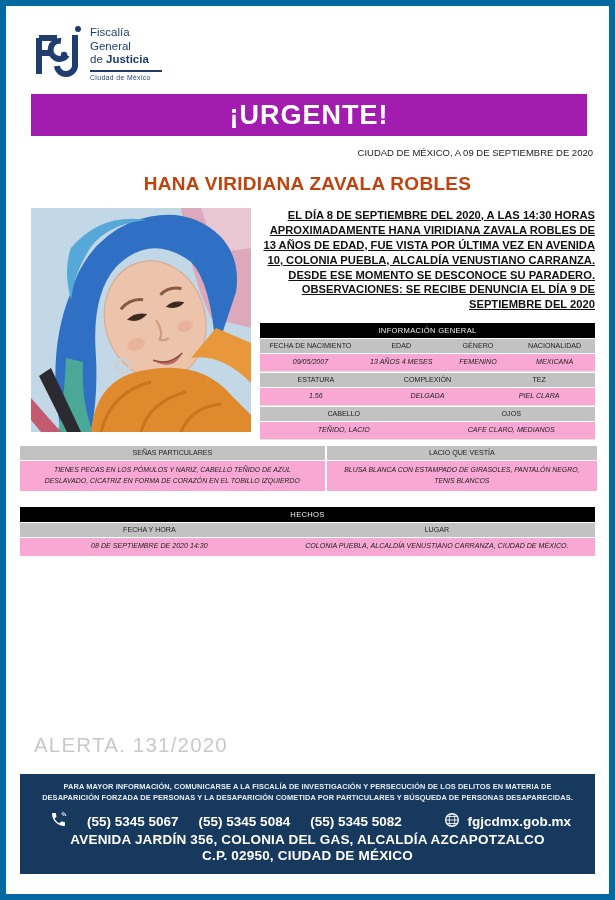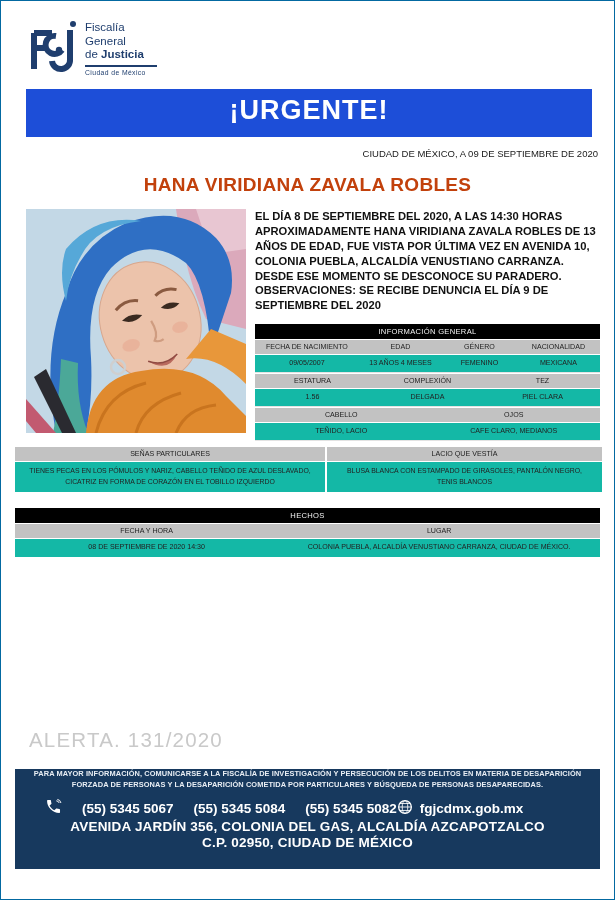--- a/index.html
+++ b/index.html
@@ -1,69 +1,69 @@
 <!DOCTYPE html>
 <html><head>
 <meta charset="utf-8">
 <style>
   * { margin:0; padding:0; box-sizing:border-box; }
   html,body { background:#f4f4f4; }
   body { font-family:"Liberation Sans", sans-serif; }
   .page {
     position:relative; width:615px; height:900px; margin:0 auto;
-    background:#fff; border:1px solid #0369a1; overflow:hidden;
+    background:#fff; border:6px solid #0369a1; overflow:hidden;
   }
   
   .header { display:flex; justify-content:space-between; align-items:flex-start; padding:16px 14px 0 25px; height:86px; }
   .fgj-logo { display:flex; align-items:flex-start; gap:7px; }
   .fgj-text { padding-top:4px; }
   .fgj-line { color:#1f3e6e; font-size:11.5px; line-height:1.18; }
   .fgj-line b { font-weight:bold; }
   .fgj-divider { height:2px; background:#1f3e6e; margin:3px 0 2px; width:72px; }
   .fgj-city { color:#1f3e6e; font-size:6.8px; letter-spacing:0.4px; }
   .amber-logo { position:relative; text-align:center; padding-right:14px; margin-top:2px; width:130px; }
   .amber-swoosh { position:absolute; right:-4px; top:-4px; }
   .amber-alerta { color:#3d9b35; font-weight:bold; font-size:17px; letter-spacing:1px; line-height:1; text-shadow:0.6px 0.6px 0 #a32012; }
   .amber-amber { color:#a32012; font-weight:bold; font-size:25px; letter-spacing:1px; line-height:1; margin-top:1px; }
   .amber-city { color:#3d9b35; font-weight:bold; font-size:7.5px; letter-spacing:0.5px; margin-top:2px; }
   
-  .urgent-banner { margin:2px 22px 0 25px; height:48px; background:#1d4ed8; color:#fff;
+  .urgent-banner { margin:2px 22px 0 25px; height:42px; background:#a21caf; color:#fff;
     font-weight:bold; font-size:27px; text-align:center; line-height:42px; letter-spacing:1px; }
   .date-line { text-align:right; font-size:9.5px; color:#1a1a1a; margin:11px 16px 0 0; }
   .person-name { text-align:center; font-size:19px; font-weight:bold; color:#c2410c; margin-top:15px; letter-spacing:0.3px; }
   
   .main-row { display:flex; margin:13px 14px 0 25px; gap:9px; }
   .photo-frame { width:220px; height:224px; flex:none; overflow:hidden; }
   .right-col { flex:1; display:flex; flex-direction:column; }
-  .desc, .obs { font-size:11.2px; font-weight:bold; text-align:left; line-height:1.33; color:#111; }
+  .desc, .obs { font-size:11.2px; font-weight:bold; text-align:right; line-height:1.33; color:#111;text-decoration:underline; }
   .obs { }
   
   .ig-table { margin-top:11px; width:100%; }
   .bar-dark { background:#000000; color:#f2f2f2; font-size:7.6px; text-align:center; padding:3px 0; letter-spacing:0.3px; }
   .grid { display:grid; }
   .cols4 { grid-template-columns:1.25fr 1fr 0.9fr 1fr; }
   .cols3 { grid-template-columns:1fr 1fr 1fr; }
   .cols2 { grid-template-columns:1fr 1fr; }
   .cell-label { background:#c2c2c2; font-size:7.1px; color:#222; text-align:center; padding:3px 4px;
     border-top:1px solid #fff; border-bottom:1px solid #fff; }
-  .cell-value { background:#14b8a6; font-size:7.1px; color:#222; text-align:center; padding:4px 1px 5px;
-    border-bottom:1px solid #e3e3e3; }
+  .cell-value { background:#f9a8d4; font-size:7.1px; color:#222; text-align:center; padding:4px 1px 5px;
+    border-bottom:1px solid #e3e3e3;font-style:italic; }
   
   .full-section { margin:5px 14px 0 14px; }
   .sp-cols { grid-template-columns:53% 47%; column-gap:2px; }
   .sp-value { font-size:6.9px; line-height:1.5; padding:4px 14px 5px; border-bottom:none; }
   .hechos { margin-top:16px; }
   .h-cols { grid-template-columns:45% 55%; }
   .h-value { font-size:7.1px; padding:4px 4px 6px; border-bottom:none; }
   
   .alert-number { position:absolute; left:28px; top:727px; font-size:20.5px; color:#c9c9c9; letter-spacing:1.2px; }
   
-  .footer { position:absolute; left:14px; right:14px; top:768px; height:100px; background:#17395e; color:#fff; }
+  .footer { position:absolute; left:14px; right:14px; top:768px; height:100px; background:#17395e; color:#fff; padding-top:8px; }
   .f-info { width:94%; margin:0 auto; text-align:center; font-size:7.4px; font-weight:600; color:#e9eef4; line-height:1.45; letter-spacing:0.1px; }
-  .f-contact { display:flex; align-items:center; justify-content:flex-start; padding:0 24px 0 30px; margin-top:8px;
+  .f-contact { display:flex; align-items:center; justify-content:space-between; padding:0 24px 0 30px; margin-top:8px;
     font-size:13.5px; font-weight:bold; }
   .f-phones { display:flex; align-items:center; gap:20px; }
   .f-web { display:flex; align-items:center; gap:7px; }
   .f-address { text-align:center; font-size:13.5px; font-weight:bold; margin-top:1px; letter-spacing:0.2px; }
 </style>
 </head>
 <body>
 
 <div class="page">
 

